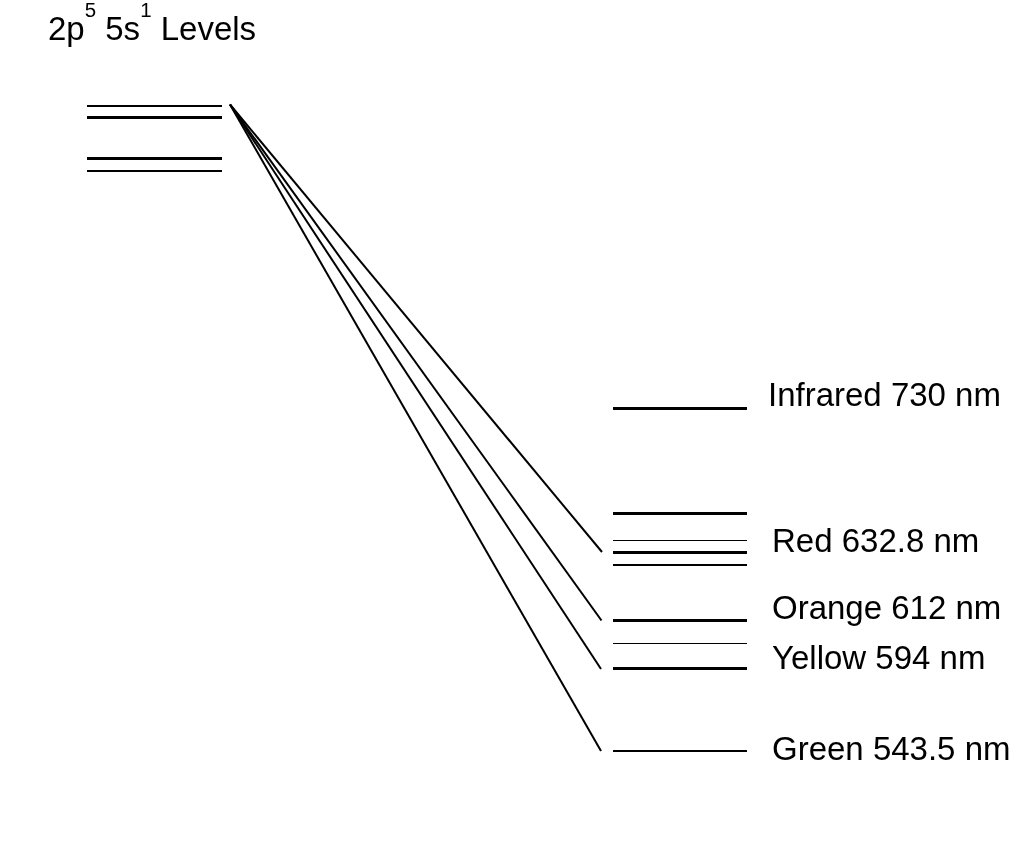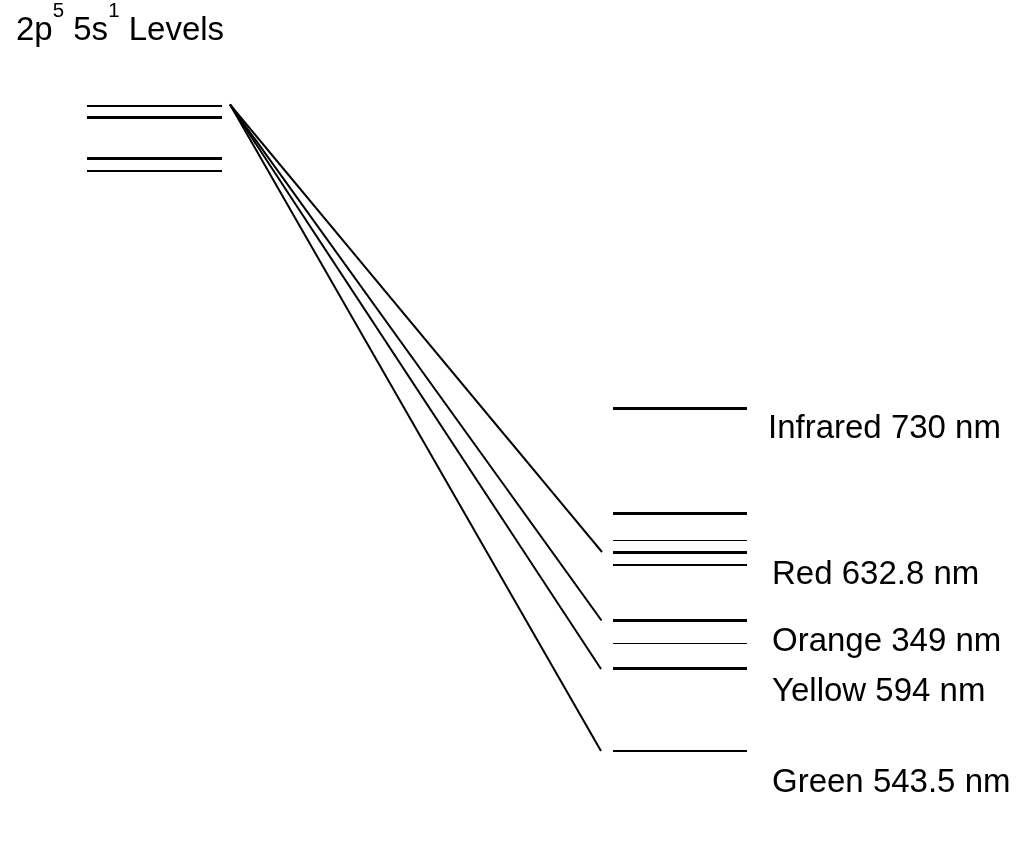--- a/index.html
+++ b/index.html
@@ -21,35 +21,35 @@
   .level {
     position: absolute;
     background: #000000;
   }
   .group-label {
     position: absolute;
     font-size: 33px;
     line-height: 1;
     white-space: nowrap;
     color: #000000;
+    margin-left: 32px;
   }
   .group-label sup {
     font-size: 0.62em;
     line-height: 0;
     position: relative;
     top: -0.55em;
   }
   .wl-label {
     position: absolute;
     font-size: 33px;
     line-height: 1;
     white-space: nowrap;
     transform: translateY(-50%);
     color: #000000;
-    margin-top: 32px;
   }
 </style>
 </head>
 <body>
 
 <div class="canvas">
 
   <svg id="transitions-svg" viewBox="0 0 1023 846" xmlns="http://www.w3.org/2000/svg">
       <line x1="230" y1="104.5" x2="602" y2="552" stroke="#000000" stroke-width="2"></line>
       <line x1="230" y1="104.5" x2="601.5" y2="620.5" stroke="#000000" stroke-width="2"></line>
@@ -68,21 +68,21 @@
       <div class="level" style="left: 613px; width: 134px; top: 551.25px; height: 2.5px; background: rgb(0, 0, 0);"></div>
       <div class="level" style="left: 613px; width: 134px; top: 563.75px; height: 2.5px; background: rgb(0, 0, 0);"></div>
       <div class="level" style="left: 613px; width: 134px; top: 619.25px; height: 2.5px; background: rgb(0, 0, 0);"></div>
       <div class="level" style="left: 613px; width: 134px; top: 642.7px; height: 1.6px; background: rgb(0, 0, 0);"></div>
       <div class="level" style="left: 613px; width: 134px; top: 667.25px; height: 2.5px; background: rgb(0, 0, 0);"></div>
       <div class="level" style="left: 613px; width: 134px; top: 749.75px; height: 2.5px; background: rgb(0, 0, 0);"></div>
     </div>
   <div id="labels-layer">
       <div class="wl-label" style="left: 768px; top: 394px;">Infrared 730 nm</div>
       <div class="wl-label" style="left: 772px; top: 540px;">Red 632.8 nm</div>
-      <div class="wl-label" style="left: 772px; top: 607px;">Orange 349 nm</div>
+      <div class="wl-label" style="left: 772px; top: 607px;">Orange 612 nm</div>
       <div class="wl-label" style="left: 772px; top: 657px;">Yellow 594 nm</div>
       <div class="wl-label" style="left: 772px; top: 748px;">Green 543.5 nm</div>
     </div>
 
   <div class="group-label" style="left:16px; top:12px;">
     <span>2p</span><sup>5</sup>
     <span>5s</span><sup>1</sup>
     <span>Levels</span>
   </div>
 

